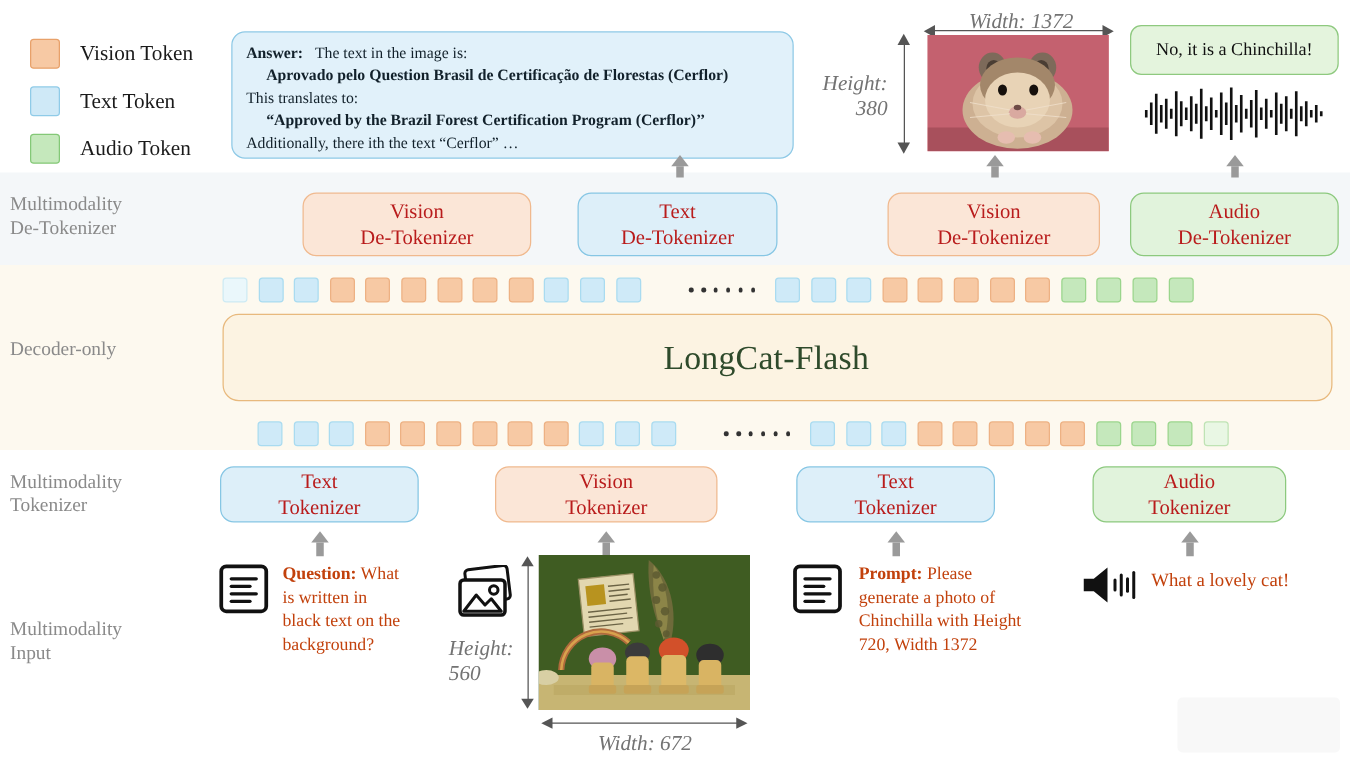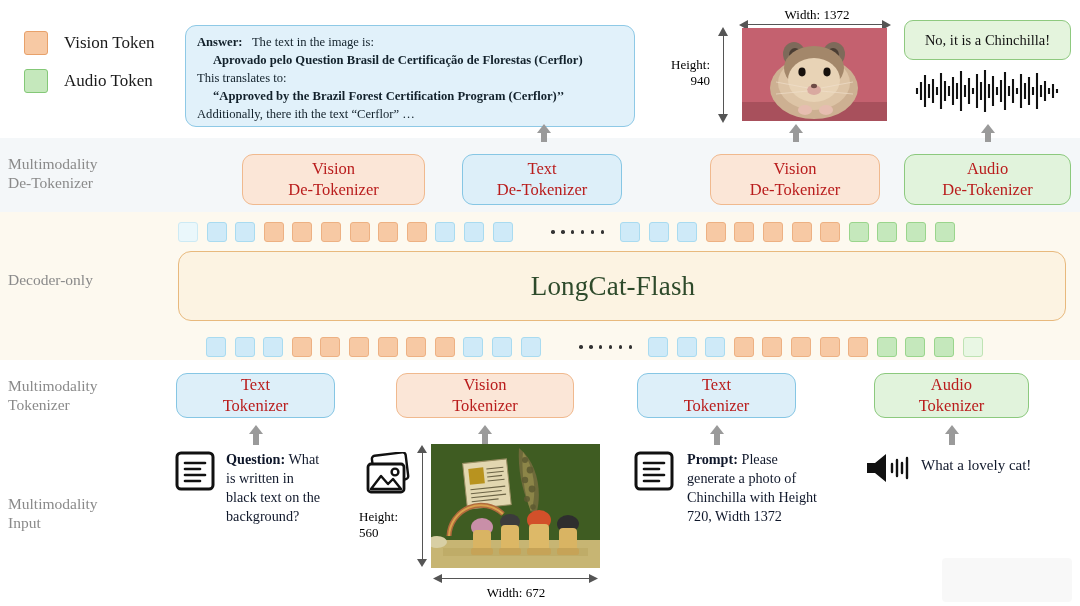--- a/index.html
+++ b/index.html
@@ -91,27 +91,27 @@
     display:flex; align-items:center; justify-content:center;
     font-size:14.5px; color:#111;
   }
 
   
   .photo { position:absolute; overflow:hidden; }
   .photo-top { left:742px; top:28px; width:145px; height:93px; background:#c8626f; }
   .photo-bot { left:431px; top:444px; width:169px; height:124px; background:#3f5a24; }
 
   
-  .dim-label { position:absolute; font-size:13px; color:#000000; line-height:1.2; }
+  .dim-label { position:absolute; font-size:17px; color:#737373; line-height:1.2;font-style:italic; }
   .dim-line-h { position:absolute; height:1.4px; background:#555; }
   .dim-line-v { position:absolute; width:1.4px; background:#555; }
 
   
   .input-text {
-    position:absolute; font-size:14.2px; color:#0f172a; line-height:1.34;
+    position:absolute; font-size:14.2px; color:#c2410c; line-height:1.34;
   }
   .input-text b { font-weight:bold; }
 
   .doc-icon { position:absolute; }
   .watermark {
     position:absolute; right:8px; bottom:4px; width:130px; height:44px;
     opacity:.055; background:#888; border-radius:4px;
   }
 </style>
 </head>
@@ -120,20 +120,24 @@
 <div class="band band-detok"></div>
 <div class="band band-backbone"></div>
 <div class="band band-tok"></div>
 
 <div class="legend">
   <div class="legend-row">
     <div class="legend-swatch sw-vision"></div>
     <div class="legend-text">Vision Token</div>
   </div>
   <div class="legend-row">
+    <div class="legend-swatch sw-text"></div>
+    <div class="legend-text">Text Token</div>
+  </div>
+  <div class="legend-row">
     <div class="legend-swatch sw-audio"></div>
     <div class="legend-text">Audio Token</div>
   </div>
 </div>
 
 <div class="answer-box">
   <div>
     <b>Answer:</b>
     &nbsp;&nbsp;<span>The text in the image is:</span>
   </div>
@@ -151,21 +155,21 @@
 <div class="dim-line-h" style="left:744px; top:24px; width:141px;"></div>
 <svg style="position:absolute;left:738px;top:18px;" width="14" height="14">
     <path d="M1 7 L10 2 L10 12 Z" fill="#555"></path>
   </svg>
 <svg style="position:absolute;left:878px;top:18px;" width="14" height="14">
     <path d="M13 7 L4 2 L4 12 Z" fill="#555"></path>
   </svg>
 
 <div class="dim-label" style="left:656px; top:57px; width:54px; text-align:right;">
   <div>Height:</div>
-  <div>940</div>
+  <div>380</div>
 </div>
 <div class="dim-line-v" style="left:723px; top:30px; height:90px;"></div>
 <svg style="position:absolute;left:716px;top:26px;" width="14" height="14">
     <path d="M7 1 L2 10 L12 10 Z" fill="#555"></path>
   </svg>
 <svg style="position:absolute;left:716px;top:110px;" width="14" height="14">
     <path d="M7 13 L2 4 L12 4 Z" fill="#555"></path>
   </svg>
 
 <div class="photo photo-top">

